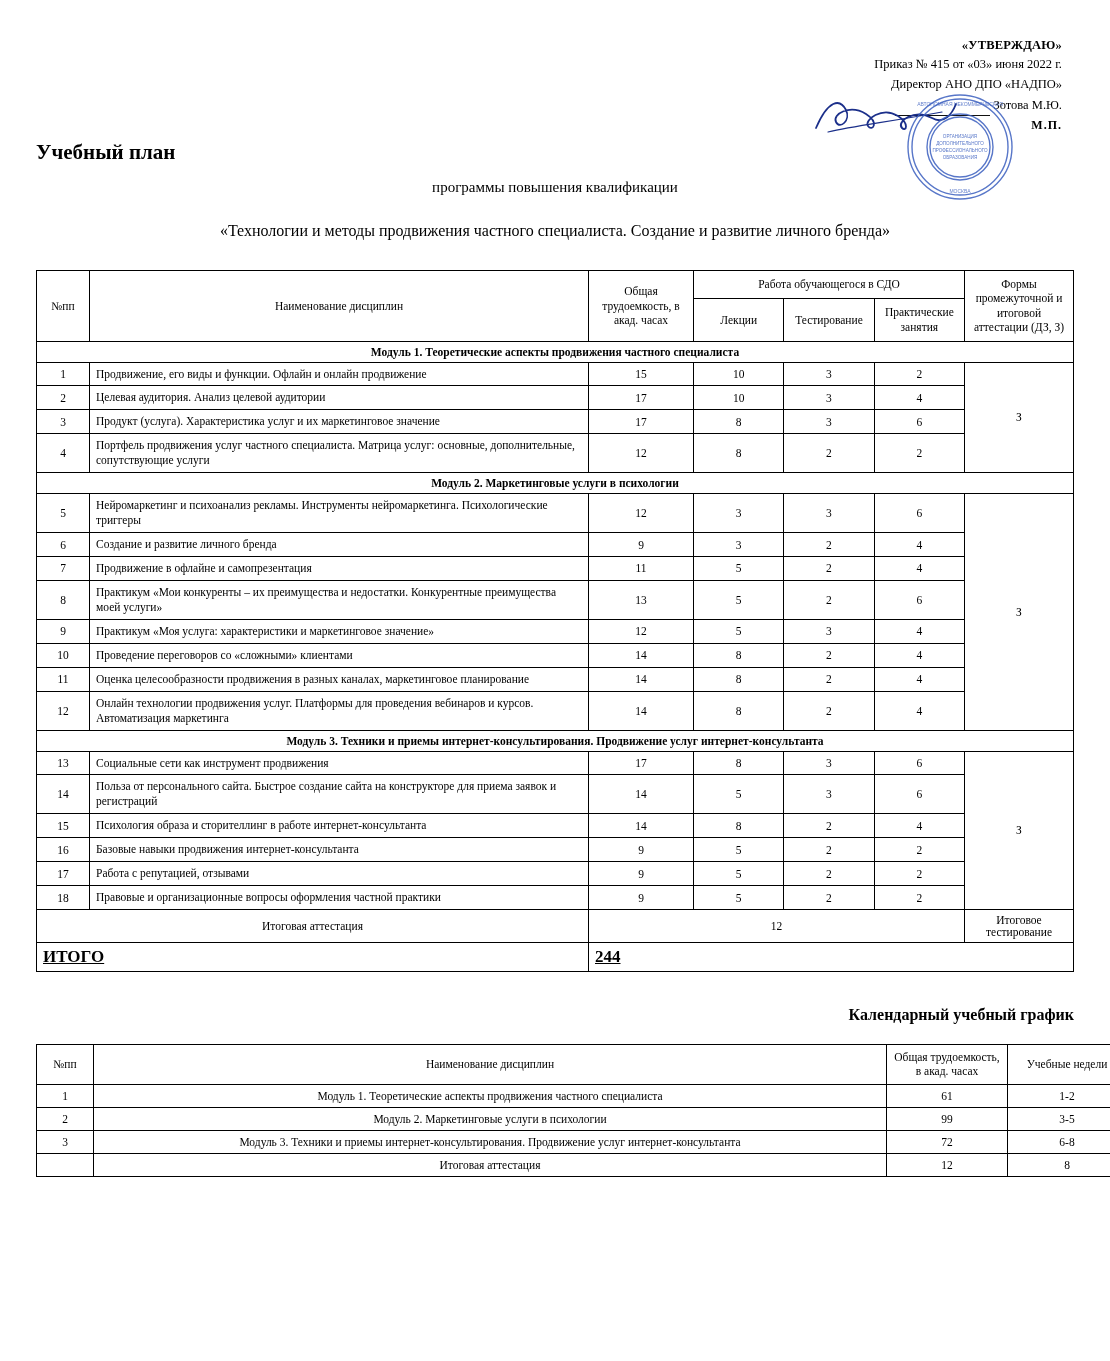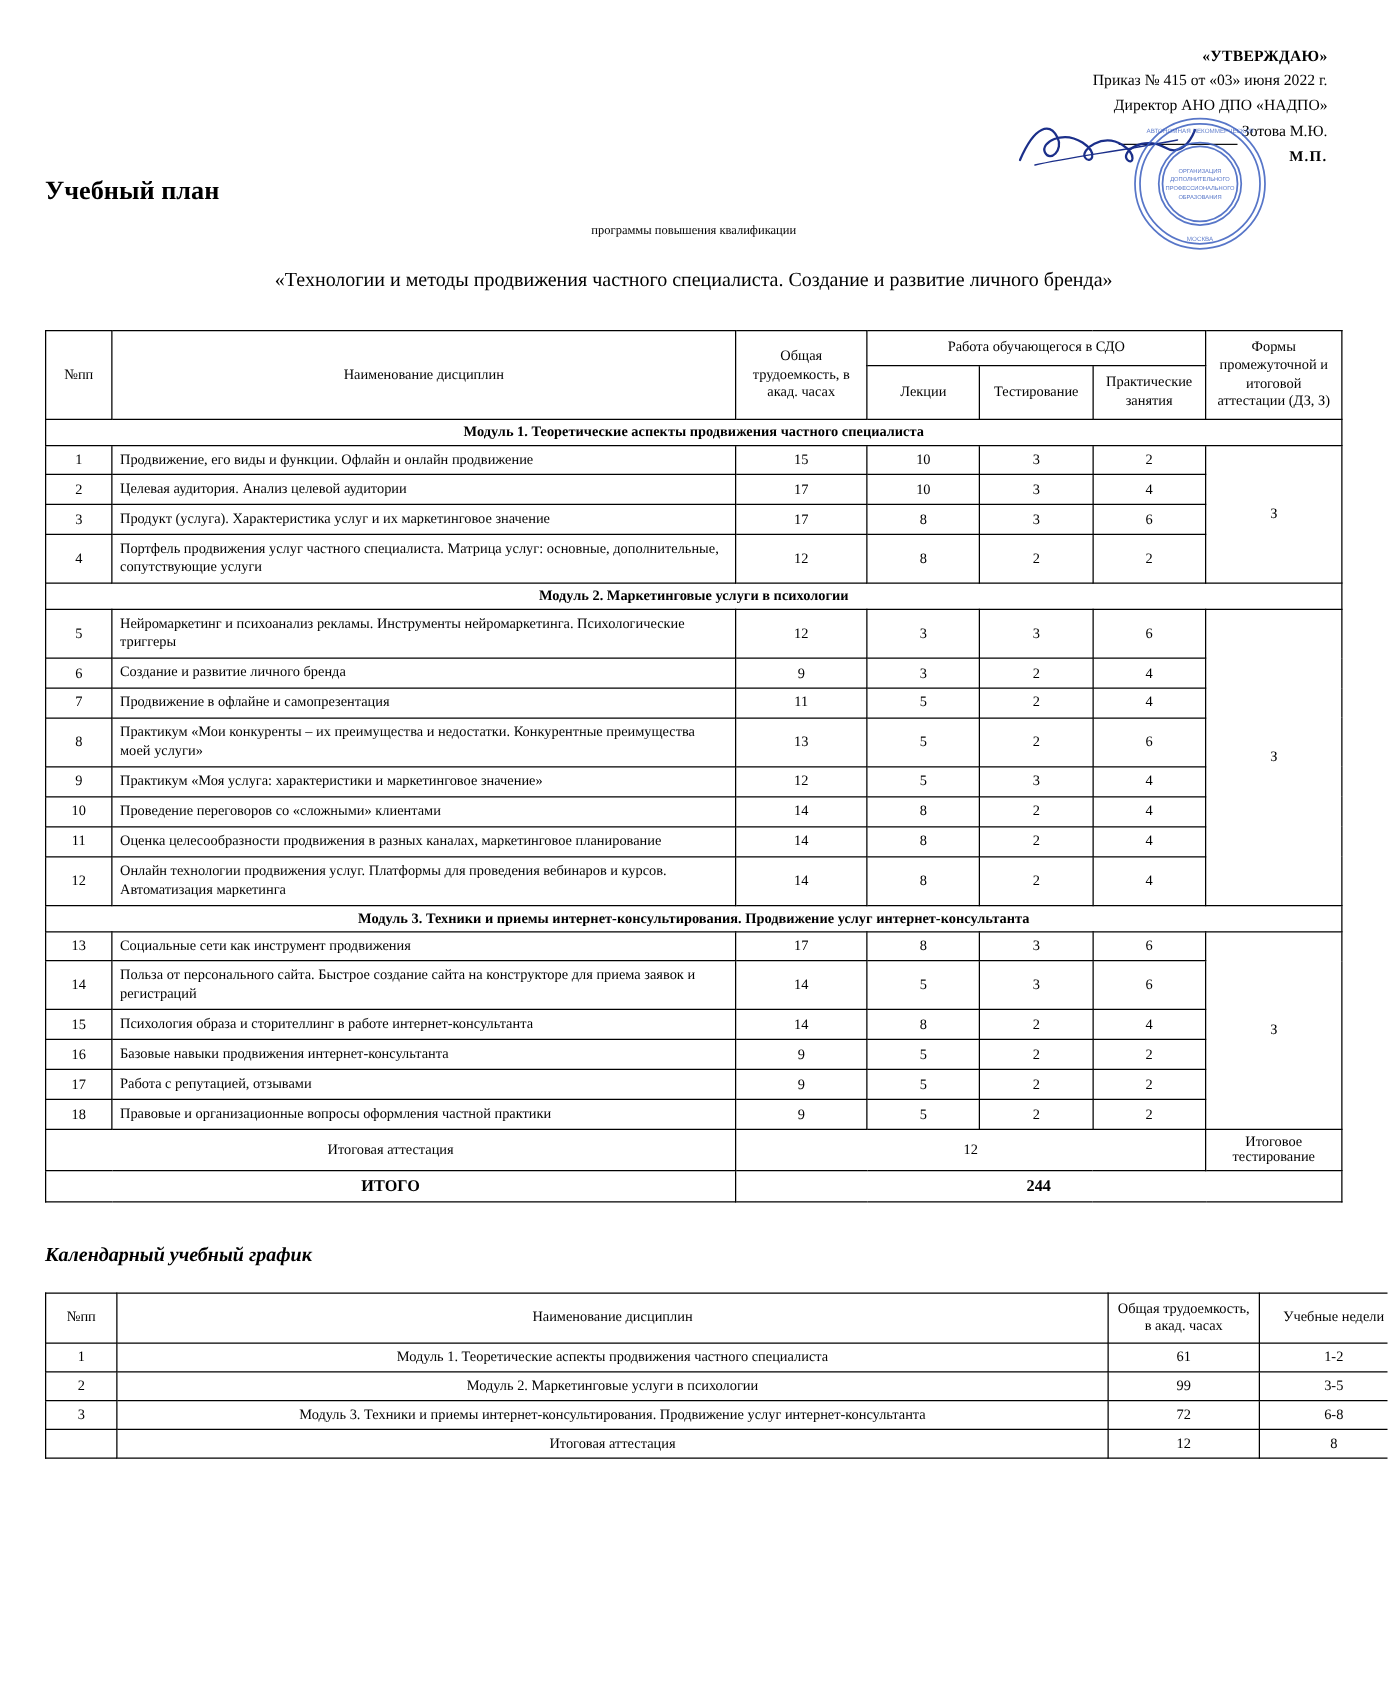--- a/index.html
+++ b/index.html
@@ -79,21 +79,21 @@
   }
 
   
   .doc-title {
     font-size: 21px;
     font-weight: bold;
     margin-top: 112px;
   }
   .doc-subtitle {
     text-align: center;
-    font-size: 10px;
+    font-size: 15px;
     margin-top: 14px;
   }
   .doc-program {
     text-align: center;
     font-size: 16px;
     font-weight: normal;
     margin-top: 26px;
     padding: 0 30px;
   }
 
@@ -129,32 +129,32 @@
     text-align: center;
     font-weight: bold;
     font-size: 11.5px;
     padding: 6px 4px;
   }
   td.center { text-align: center; }
   .row-name { line-height: 1.3; margin-left: 22px; }
   .final-label { text-align: center; }
   .total-row td {
     font-weight: bold;
-    text-align: center;
-    font-size: 13px;
+    text-align: left;
+    font-size: 17px;
     padding: 6px 4px;
+    text-decoration: underline;
   }
 
   
   .sched-title {
-    text-align: left;
+    text-align: right;
     font-size: 16px;
     font-weight: bold;
     margin-top: 34px;
-    font-style: italic;
   }
   table.sched {
     width: 1038px;
     margin: 20px auto 0 auto;
     border-collapse: collapse;
     font-size: 11.5px;
     table-layout: fixed;
   }
   table.sched th, table.sched td {
     border: 1px solid #000;

